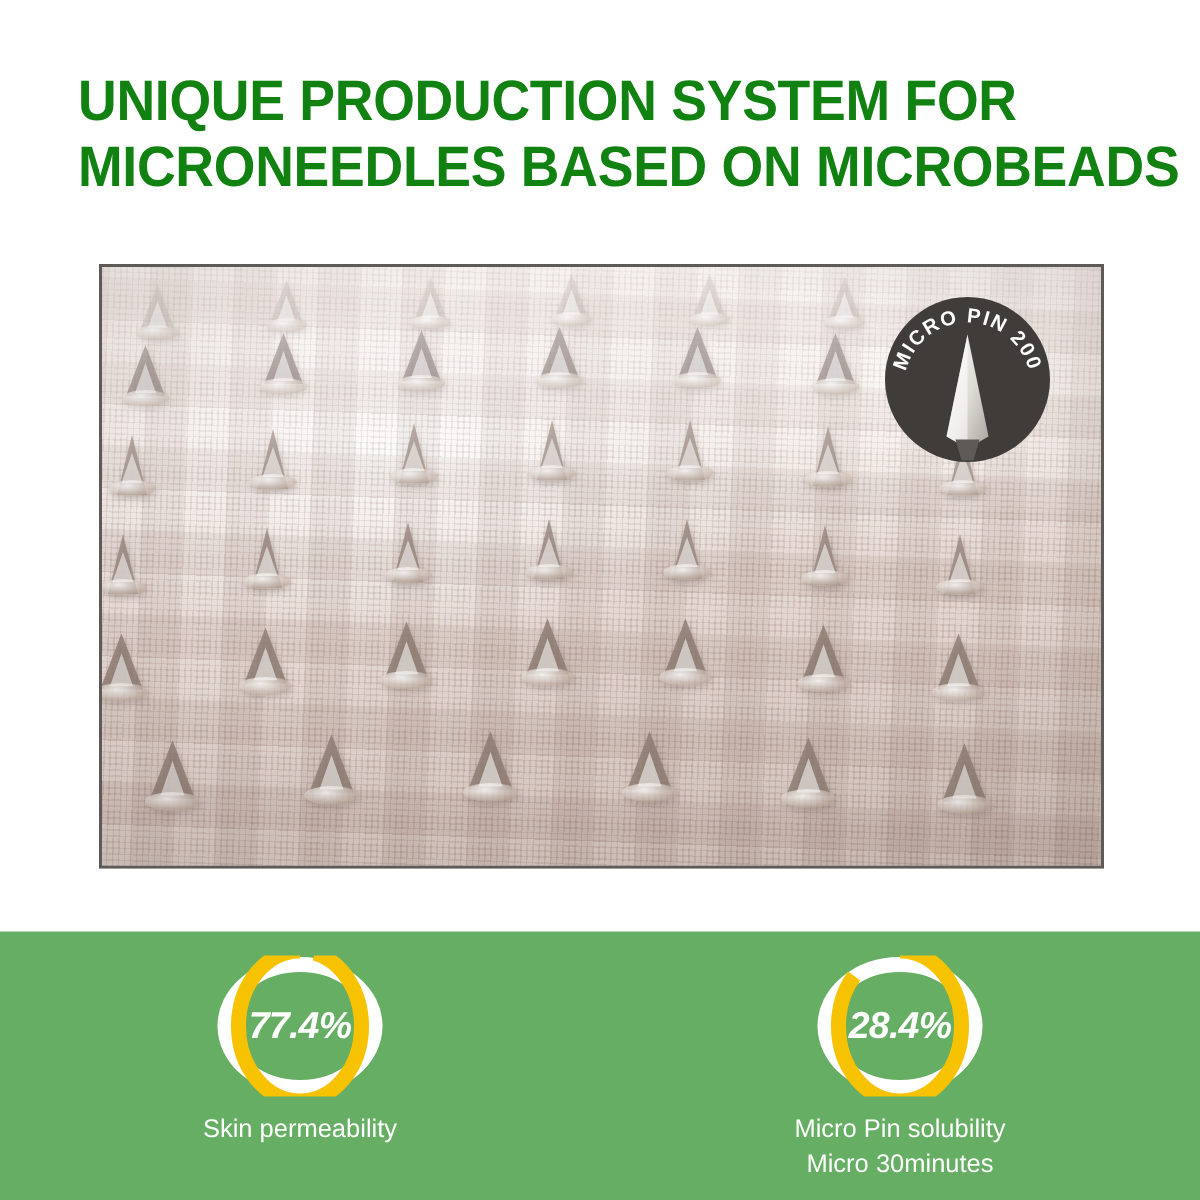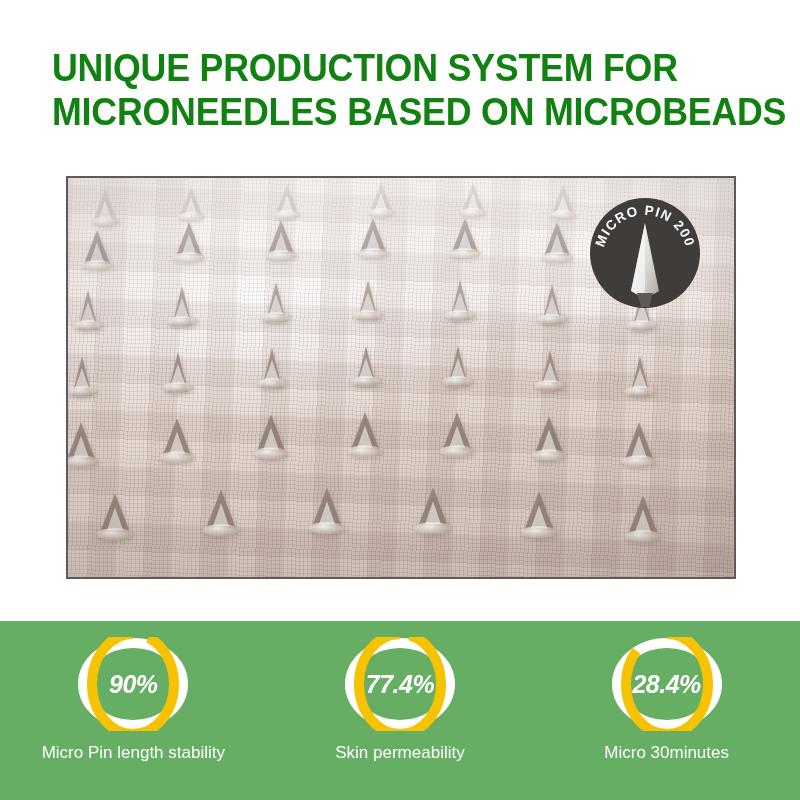--- a/index.html
+++ b/index.html
@@ -311,32 +311,20 @@
       <polygon points="48,96 64,96 60,110 52,110" fill="#5d5a57"></polygon>
       <text font-family="Liberation Sans, sans-serif" font-size="13.5" font-weight="700" fill="#ffffff" letter-spacing="1.2">
         <textPath href="#badgeArc" startOffset="50%" text-anchor="middle">MICRO PIN 200</textPath>
       </text>
     </svg>
   </div>
 
   <div class="stats-band">
     <div class="stats-row">
 
-      <div class="stat">
-        <div class="ring-wrap">
-          <svg width="112" height="94" viewBox="0 0 112 94" aria-hidden="true">
-            <ellipse cx="56" cy="47" rx="50" ry="41" fill="none" stroke="#ffffff" stroke-width="10"></ellipse>
-            <ellipse cx="56" cy="47" rx="50" ry="41" fill="none" stroke="#f7c200" stroke-width="10" stroke-dasharray="289 32" stroke-dashoffset="-16" transform="rotate(-90 56 47)"></ellipse>
-          </svg>
-          <div class="ring-value">90%</div>
-        </div>
-        <div class="stat-label">
-          <div>Micro Pin length stability</div>
-        </div>
-      </div>
 
       <div class="stat">
         <div class="ring-wrap">
           <svg width="112" height="94" viewBox="0 0 112 94" aria-hidden="true">
             <ellipse cx="56" cy="47" rx="50" ry="41" fill="none" stroke="#ffffff" stroke-width="10"></ellipse>
             <ellipse cx="56" cy="47" rx="50" ry="41" fill="none" stroke="#f7c200" stroke-width="10" stroke-dasharray="301 20" stroke-dashoffset="-10" transform="rotate(-90 56 47)"></ellipse>
           </svg>
           <div class="ring-value">77.4%</div>
         </div>
         <div class="stat-label">
@@ -346,20 +334,21 @@
 
       <div class="stat">
         <div class="ring-wrap">
           <svg width="112" height="94" viewBox="0 0 112 94" aria-hidden="true">
             <ellipse cx="56" cy="47" rx="50" ry="41" fill="none" stroke="#ffffff" stroke-width="10"></ellipse>
             <ellipse cx="56" cy="47" rx="50" ry="41" fill="none" stroke="#f7c200" stroke-width="10" stroke-dasharray="250 71" stroke-dashoffset="0" transform="rotate(-90 56 47)"></ellipse>
           </svg>
           <div class="ring-value">28.4%</div>
         </div>
         <div class="stat-label">
+          <div>Micro Pin solubility</div>
           <div>Micro 30minutes</div>
         </div>
       </div>
 
     </div>
   </div>
 
 </div>
 
 </body></html>

